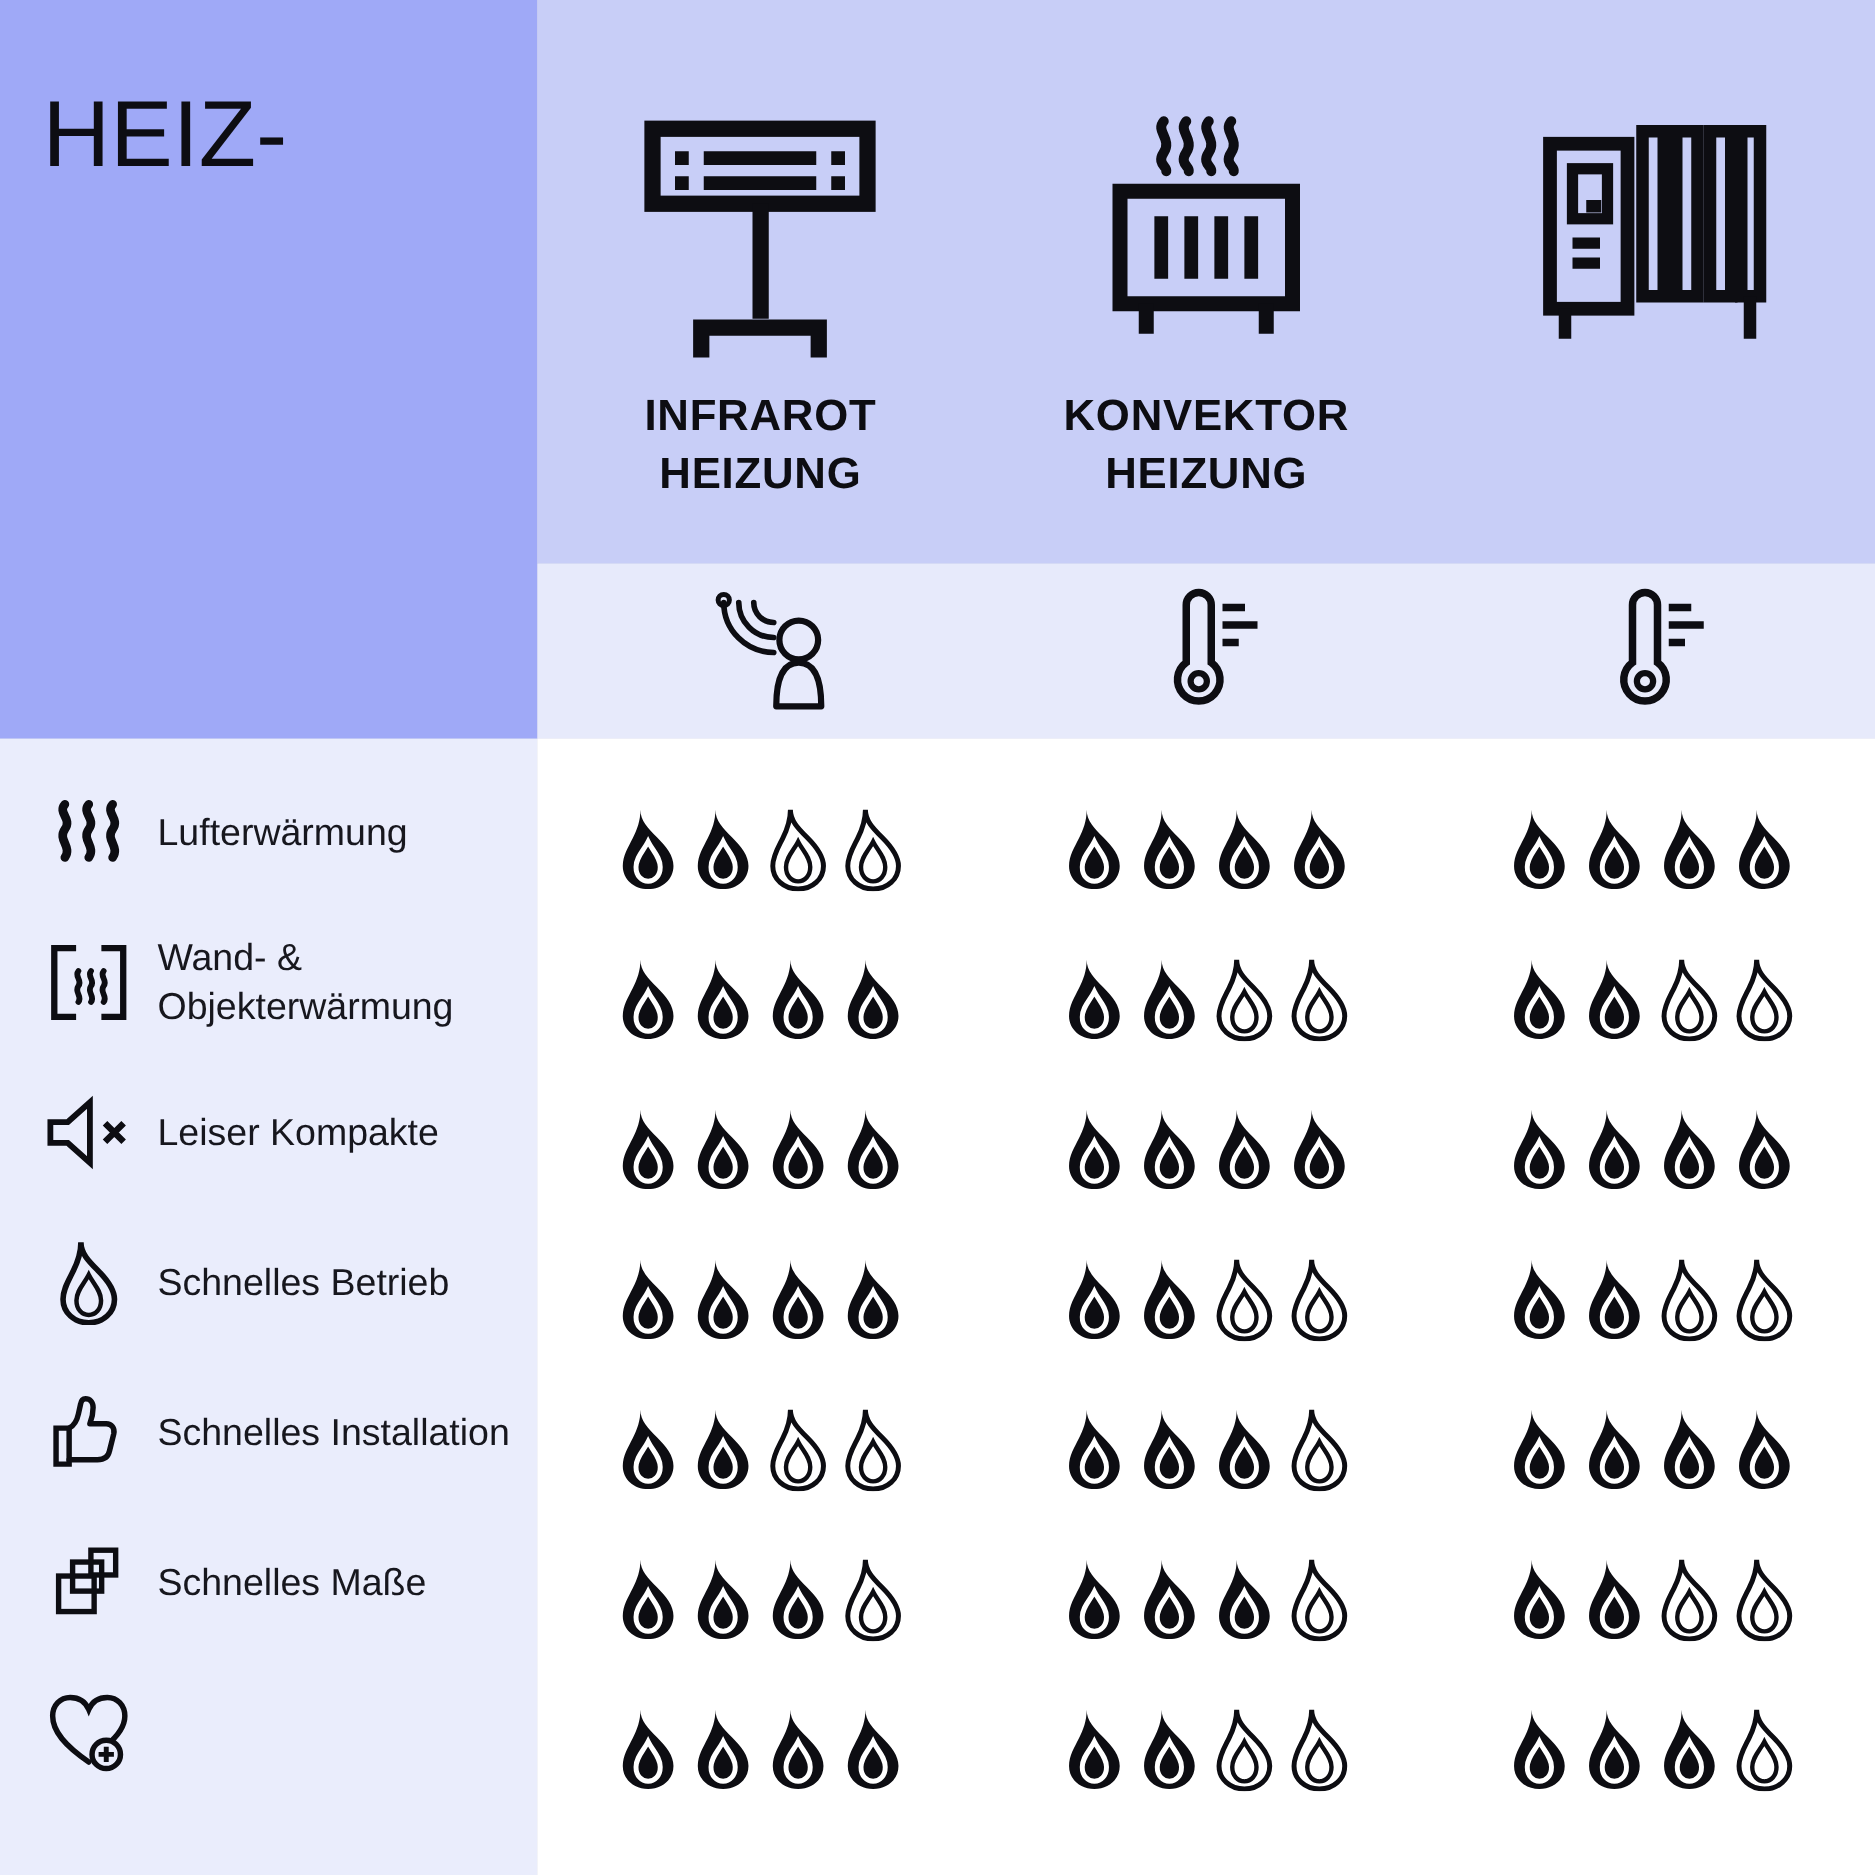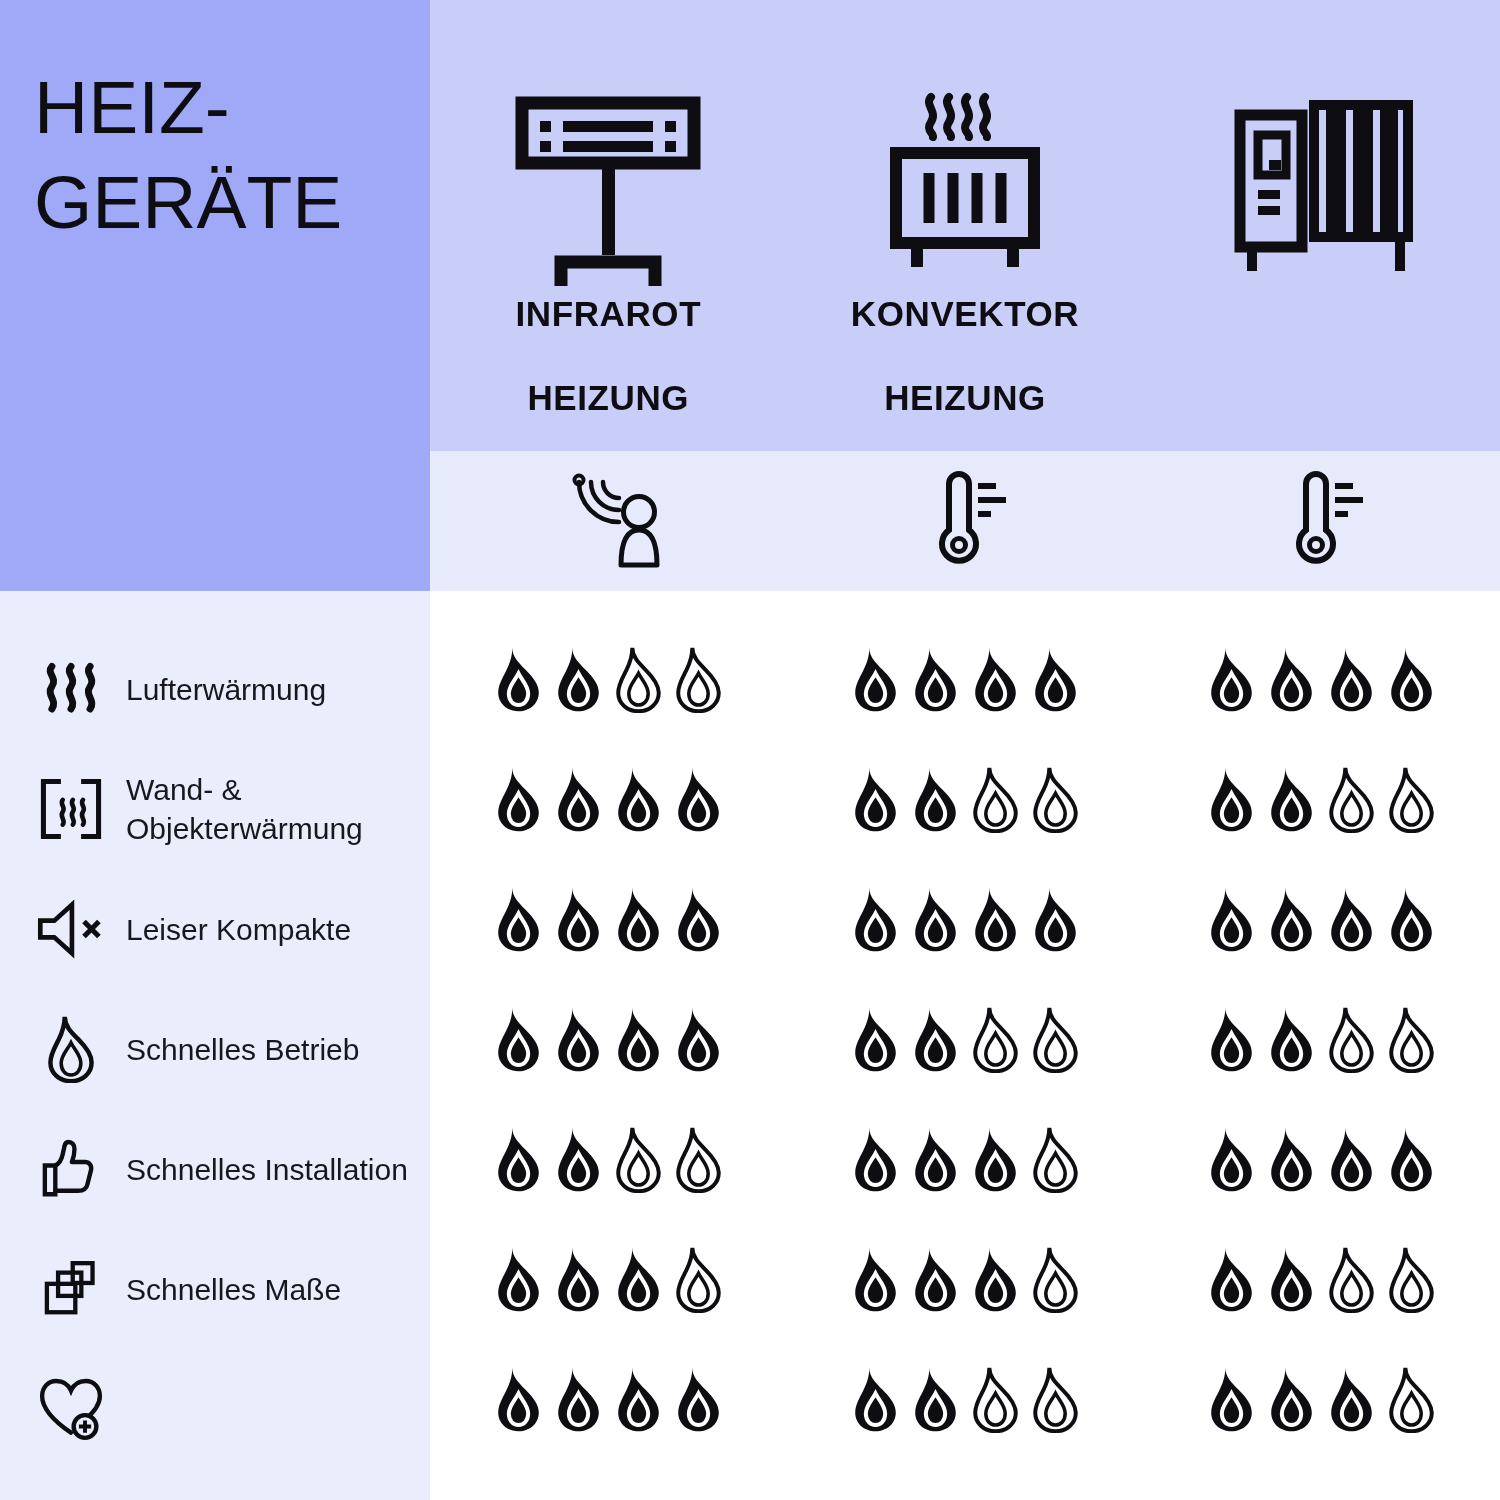--- a/index.html
+++ b/index.html
@@ -9,54 +9,53 @@
   
   .panel-left{position:absolute;left:0;top:0;width:430px;height:591px;background:#9FA9F7;}
   .page-title{margin:0;padding:60px 0 0 34px;font-size:75px;line-height:1.26;
               font-weight:400;color:#0D0D12;letter-spacing:0;}
 
   
   .band-header{position:absolute;left:430px;top:0;width:1070px;height:451px;
                background:#C8CEF7;display:flex;}
   .band-header .col{flex:1;display:flex;flex-direction:column;align-items:center;}
   .device-box{margin-top:86px;height:205px;display:flex;align-items:center;justify-content:center;}
-  .col-label{height:130px;display:flex;flex-direction:column;justify-content:space-between;
+  .col-label{height:130px;display:flex;flex-direction:column;justify-content:center;
              padding-bottom:28px;}
   .col-label-line{font-size:35px;font-weight:700;letter-spacing:.6px;color:#0D0D12;
                   text-align:center;line-height:46px;}
 
   
   .band-icons{position:absolute;left:430px;top:451px;width:1070px;height:140px;
               background:#E7EAFB;display:flex;}
   .band-icons .mode-col{flex:1;display:flex;align-items:center;justify-content:center;}
 
   
   .sidebar{position:absolute;left:0;top:591px;width:430px;height:909px;background:#EAEDFC;
-           padding-top:38px;box-sizing:border-box;}
+           padding-top:15px;box-sizing:border-box;}
   .feature-row{height:120px;display:flex;align-items:center;padding-left:30px;}
   .feature-icon{width:82px;display:flex;align-items:center;justify-content:center;flex:0 0 82px;}
   .feature-label{margin-left:14px;font-size:30px;color:#17171E;line-height:39px;
                  white-space:pre-line;}
 
   
   .grid{position:absolute;left:430px;top:591px;width:1070px;height:909px;background:#ffffff;
         padding-top:28px;box-sizing:border-box;}
   .grid-row{height:120px;display:flex;}
   .grid-cell{flex:1;display:flex;align-items:center;justify-content:center;gap:7px;}
   .flame{width:53px;height:67px;display:block;}
 </style>
 </head>
 <body>
 
 <div class="canvas">
 
   <div class="panel-left">
     <h1 class="page-title">
       <div>HEIZ-</div>
-      <div>GERÄTE</div>
     </h1>
   </div>
 
   <div class="band-header" id="column-headers">
       <div class="col">
         <div class="device-box">
           <svg width="200" height="200" viewBox="0 0 200 200">
     <rect x="14" y="14" width="172" height="60" fill="none" stroke="#0D0D12" stroke-width="13"></rect>
     <rect x="32" y="32" width="11" height="11" fill="#0D0D12"></rect>
             <rect x="32" y="52" width="11" height="11" fill="#0D0D12"></rect>

